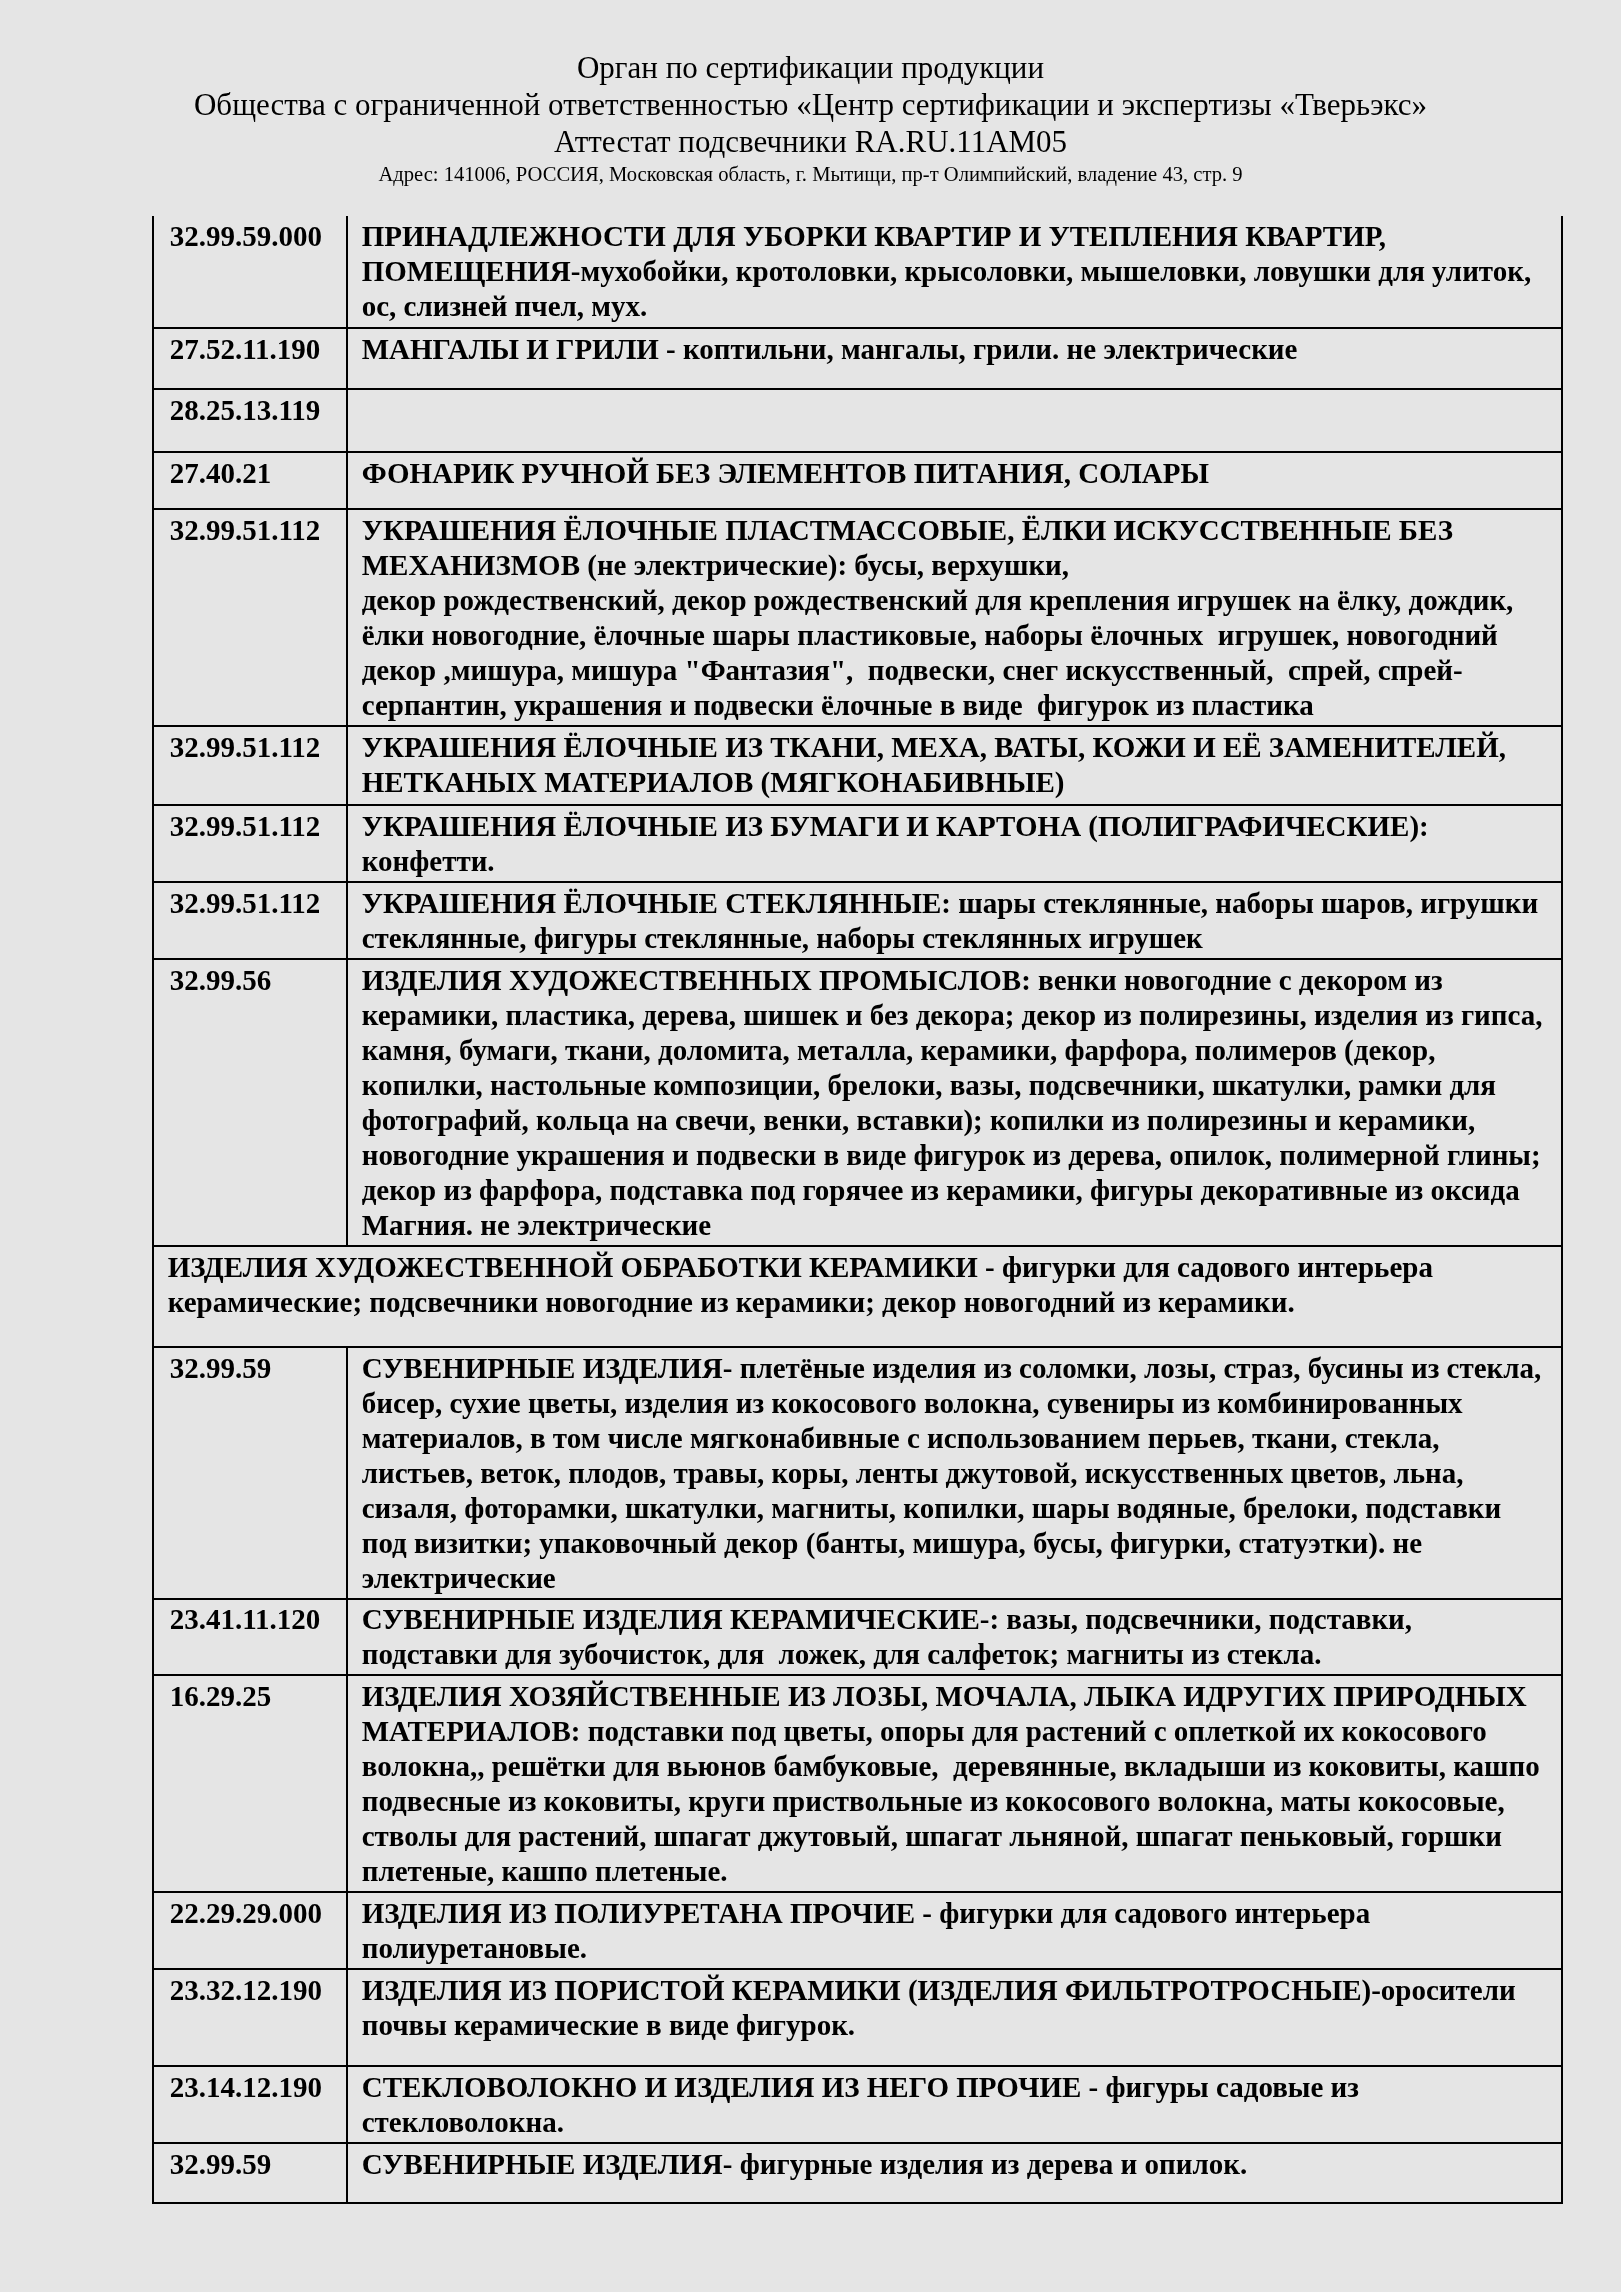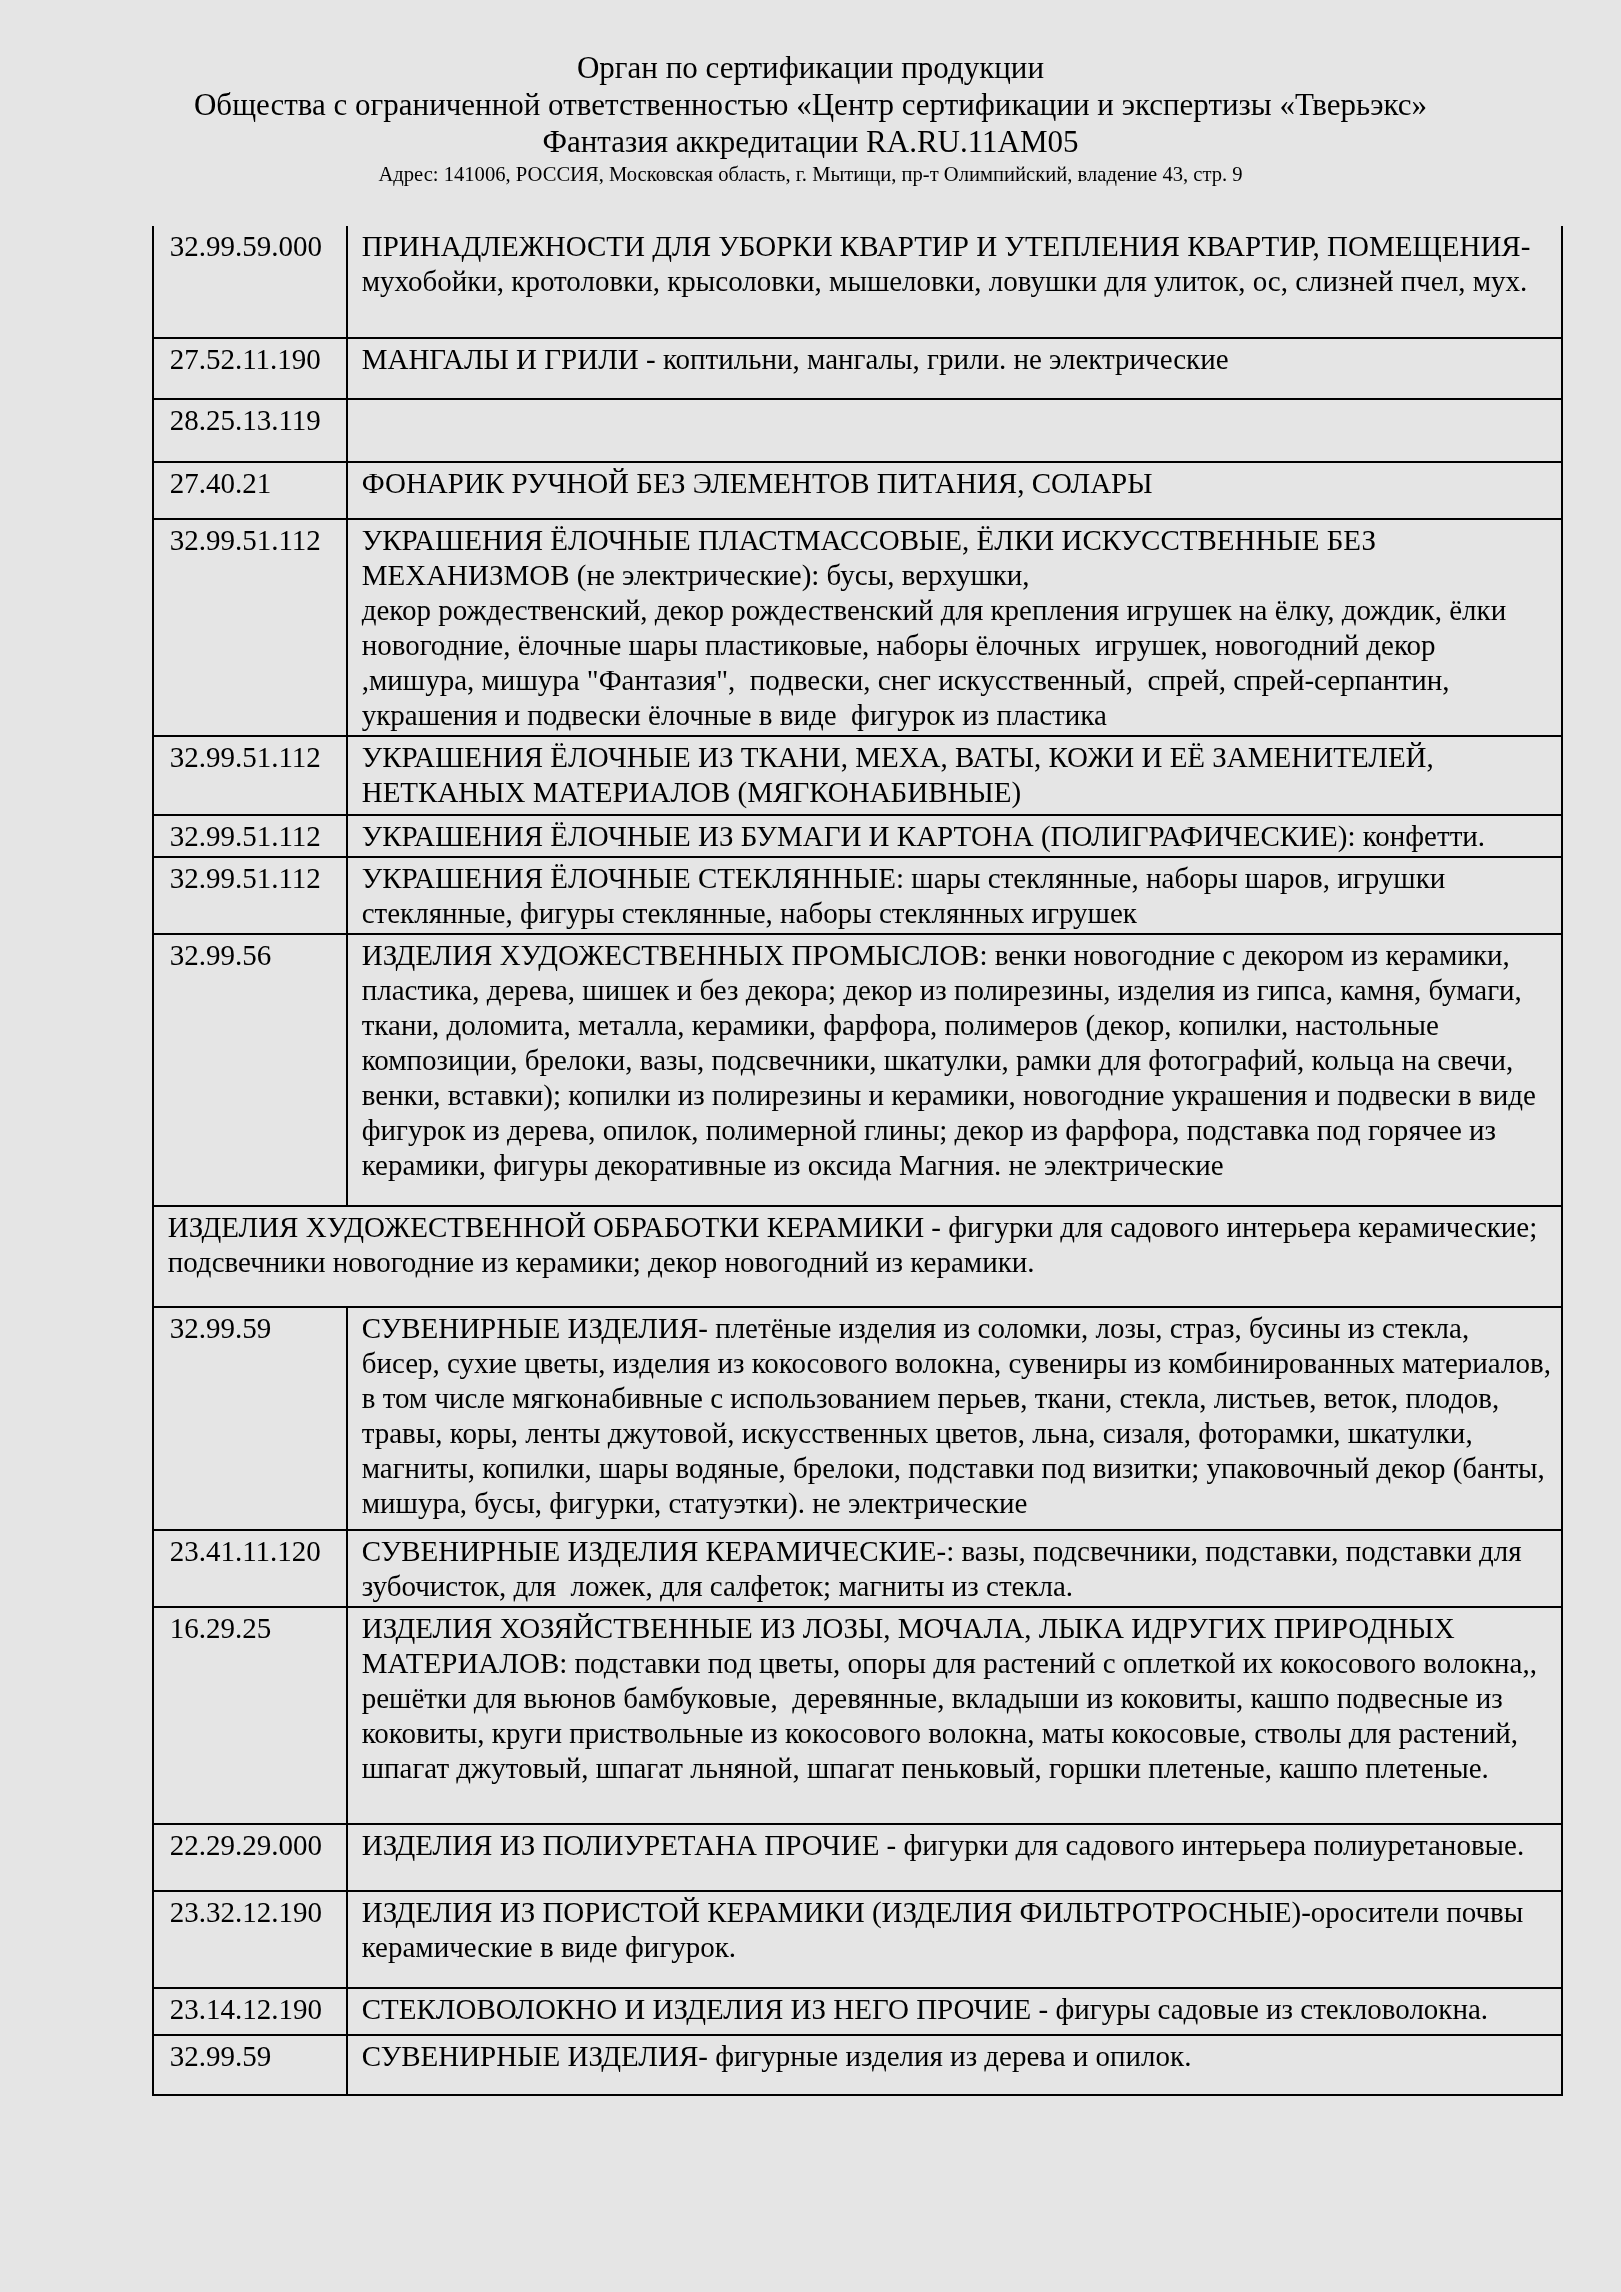--- a/index.html
+++ b/index.html
@@ -21,24 +21,25 @@
     font-size: 31px;
     line-height: 37px;
     white-space: nowrap;
   }
   .doc-header .h-address {
     font-size: 20.6px;
     line-height: 29px;
     white-space: nowrap;
   }
   .cert-table {
-    margin: 37px 0 0 152px;
+    margin: 27px 0 0 152px;
     width: 1411px;
     border-left: 2px solid #000;
     border-right: 2px solid #000;
+    font-weight: bold;
   }
   .row {
     display: flex;
     border-bottom: 2.9px solid #000;
   }
   .cell {
     font-size: 29px;
     line-height: 35px;
   }
   .cell.code {
@@ -55,21 +56,21 @@
   }
 </style>
 </head>
 <body>
 
 <div class="page">
 
   <div class="doc-header">
     <div class="h-line">Орган по сертификации продукции</div>
     <div class="h-line">Общества с ограниченной ответственностью «Центр сертификации и экспертизы «Тверьэкс»</div>
-    <div class="h-line">Фантазия аккредитации RA.RU.11АМ05</div>
+    <div class="h-line">Аттестат подсвечники RA.RU.11АМ05</div>
     <div class="h-address">Адрес: 141006, РОССИЯ, Московская область, г. Мытищи, пр-т Олимпийский, владение 43, стр. 9</div>
   </div>
 
   <div class="cert-table">
 
     <div class="row" style="min-height:113px">
       <div class="cell code">32.99.59.000</div>
       <div class="cell desc">ПРИНАДЛЕЖНОСТИ ДЛЯ УБОРКИ КВАРТИР И УТЕПЛЕНИЯ КВАРТИР, ПОМЕЩЕНИЯ-мухобойки, кротоловки, крысоловки, мышеловки, ловушки для улиток, ос, слизней пчел, мух.</div>
     </div>
 

